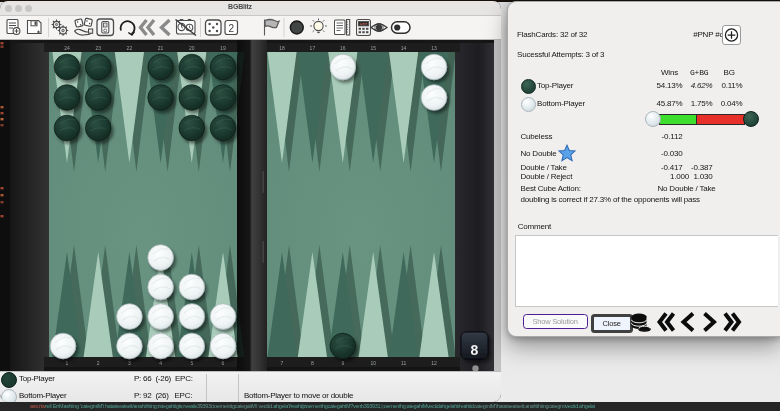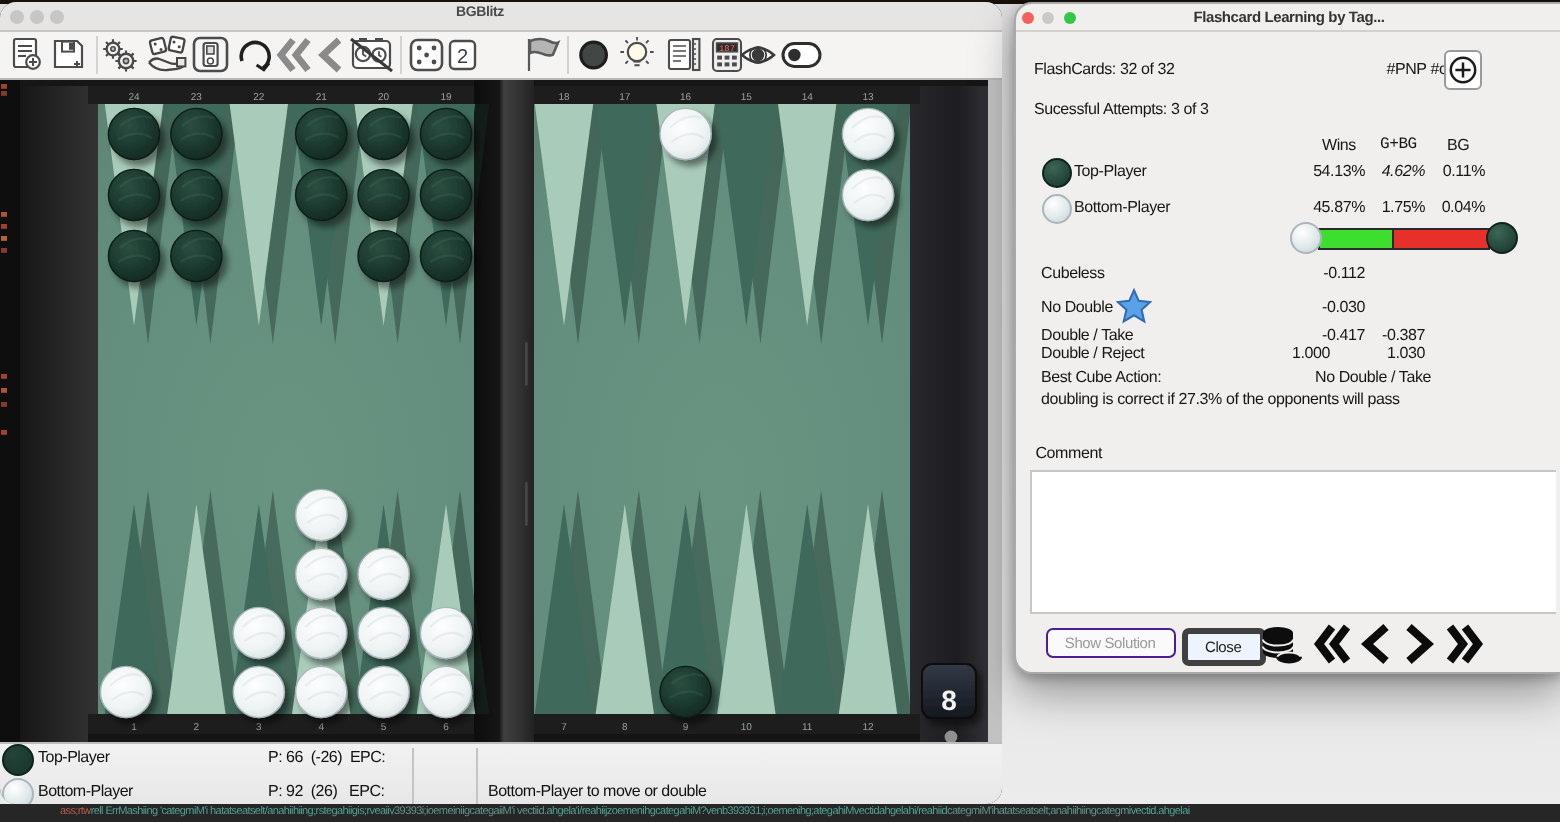--- a/index.html
+++ b/index.html
@@ -420,26 +420,20 @@
     <div class="abs" style="left:19px;top:18.5px;letter-spacing:-0.25px;">Bottom-Player</div>
     <div class="abs" style="left:134px;top:2px;letter-spacing:-0.25px;">P: 66&nbsp; (-26)&nbsp; EPC:</div>
     <div class="abs" style="left:134px;top:18.5px;letter-spacing:-0.25px;">P: 92&nbsp; (26)&nbsp; &nbsp;EPC:</div>
     <div class="abs" style="left:244px;top:18.5px;letter-spacing:-0.25px;">Bottom-Player to move or double</div>
   </div>
 </div>
 
 <div id="term" class="abs"><span style="margin-left:30px;color:#bb5a4a;">ass;rtw</span><span style="color:#4fa093;">rell ErrMashiing 'categmiM'i hatatseatselt/anahiihiing;rstegahiigis;rveaiiv</span><span style="color:#5f948b;">39393i;ioemeiniigcategaiiM'i vectiid</span><span style="color:#4fa093;">.ahgela'i/reahiijzoemenihgcategahiM?venb393931;i;oemenihg;ategahiMvectidahgelahi/reahiid</span><span style="color:#5f948b;">categmiM'ihatatseatselt;anahiihiingcategm</span><span style="color:#4fa093;">ivectid.ahgelai</span></div>
 
 <div id="dialog" class="abs">
-  <div id="dtitle">
-    <div class="dtl" style="left:3px;background:#f4605a;"></div>
-    <div class="dtl" style="left:13px;background:#cbc9c8;"></div>
-    <div class="dtl" style="left:24px;background:#33c748;"></div>
-    <div id="dtext">Flashcard Learning by Tag...</div>
-  </div>
 
   <div class="dl" style="left:9px;top:28px;">FlashCards: 32 of 32</div>
   <div class="dr" style="right:45px;top:28px;text-align:center;">#PNP #cube</div>
   <div class="abs" style="left:214px;top:23px;width:17px;height:18px;background:#fff;border:1px solid #9a9a9a;border-radius:3px;">
     <svg width="17" height="18" viewBox="0 0 17 18">
         <circle cx="8.5" cy="9" r="6.1" fill="none" stroke="#1c1c1c" stroke-width="1.25"></circle>
         <path d="M8.5 5.2v7.6M4.7 9h7.6" stroke="#1c1c1c" stroke-width="1.25"></path>
       </svg>
   </div>
   <div class="dl" style="left:9px;top:48px;">Sucessful Attempts: 3 of 3</div>
@@ -472,21 +466,21 @@
   <div class="dl" style="left:12.5px;top:146.5px;">No Double</div>
   <svg class="abs" style="left:50px;top:141.5px;" width="18" height="18" viewBox="0 0 19 19">
       <path d="M9.5 1.2 L12 6.8 18 7.4 13.5 11.5 14.9 17.6 9.5 14.4 4.1 17.6 5.5 11.5 1 7.4 7 6.8 Z" fill="#5aa2e8" stroke="#2f6cb4" stroke-width="1.1"></path>
     </svg>
   <div class="dr" style="right:98.5px;top:146.5px;">-0.030</div>
 
   <div class="dl" style="left:12.5px;top:160.5px;">Double / Take</div>
   <div class="dr" style="right:98.5px;top:160.5px;">-0.417</div>
   <div class="dr" style="right:68.5px;top:160.5px;">-0.387</div>
   <div class="dl" style="left:12.5px;top:170px;">Double / Reject</div>
-  <div class="dr" style="right:116px;top:170px;text-align:center;">1.000</div>
+  <div class="dr" style="right:92px;top:170px;text-align:center;">1.000</div>
   <div class="dr" style="right:68.5px;top:170px;">1.030</div>
 
   <div class="dl" style="left:12.5px;top:182px;">Best Cube Action:</div>
   <div class="dl" style="left:149.5px;top:182px;">No Double / Take</div>
   <div class="dl" style="left:12.5px;top:192.5px;">doubling is correct if 27.3% of the opponents will pass</div>
 
   <div class="dl" style="left:9.7px;top:219.5px;">Comment</div>
   <div id="commentbox"></div>
 
   <div class="btn" style="left:14.6px;width:63px;background:#fafafa;border:1px solid #4c1d95;color:#9a9a9a;">Show Solution</div>

